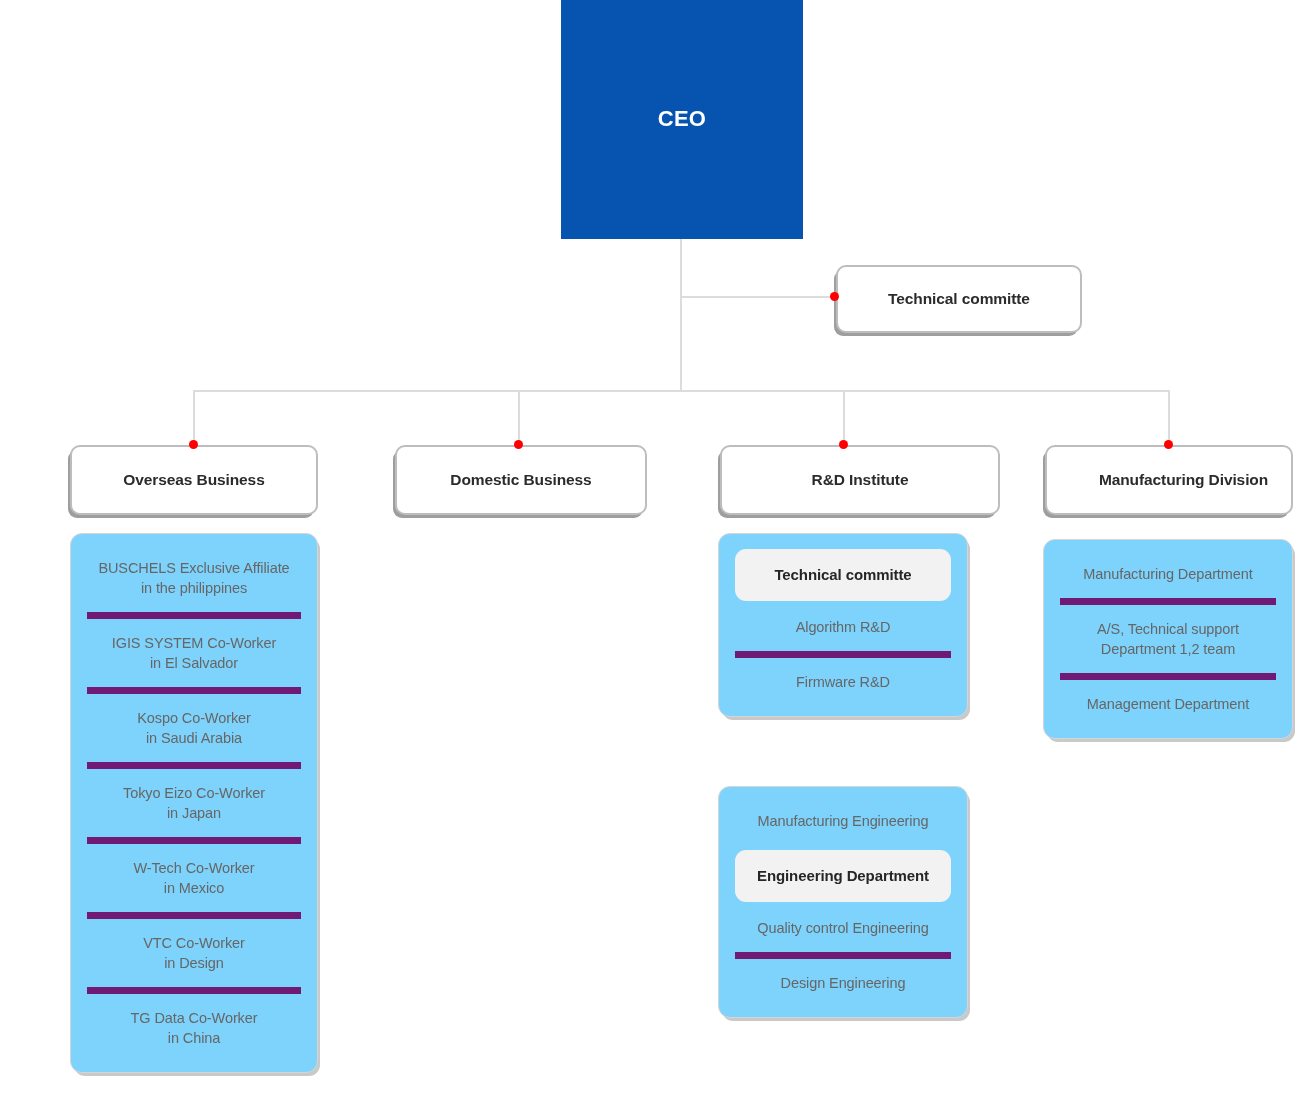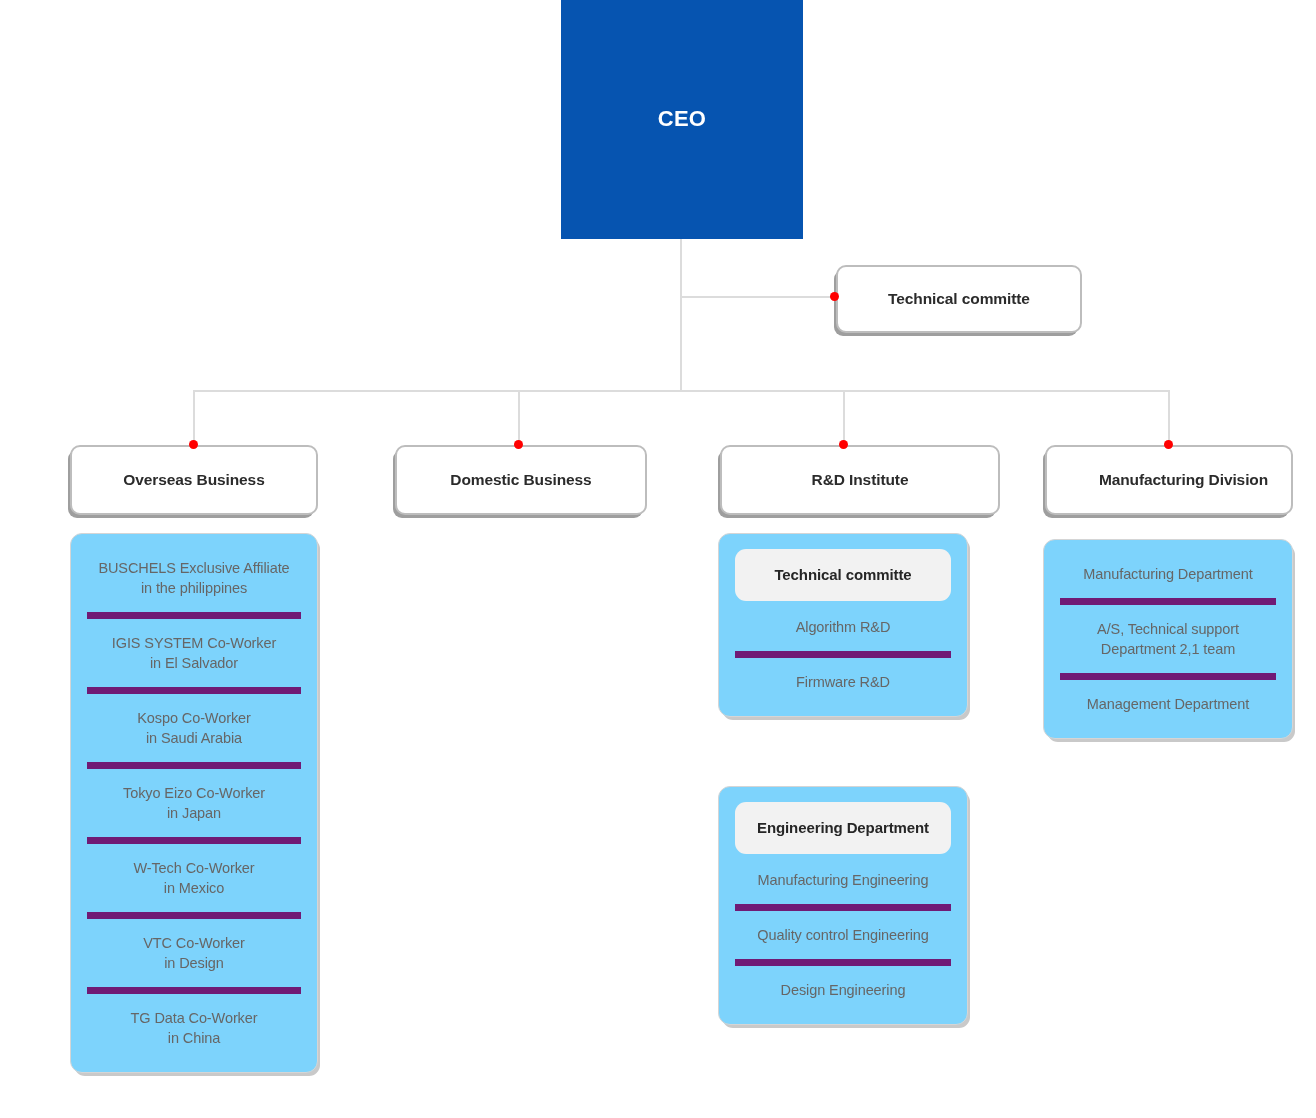--- a/index.html
+++ b/index.html
@@ -196,40 +196,40 @@
     </div>
     <div class="child-item">
       <span class="ln">Algorithm R&amp;D</span>
     </div>
     <div class="child-item">
       <span class="ln">Firmware R&amp;D</span>
     </div>
   </div>
 
   <div class="child-box" style="left:718px; top:786px; width:250px;">
+    <div class="child-item">
+      <span class="ln">Manufacturing Engineering</span>
+    </div>
     <div class="child-item head">
       <span class="ln">Engineering Department</span>
     </div>
     <div class="child-item">
-      <span class="ln">Manufacturing Engineering</span>
-    </div>
-    <div class="child-item">
       <span class="ln">Quality control Engineering</span>
     </div>
     <div class="child-item">
       <span class="ln">Design Engineering</span>
     </div>
   </div>
 
   <div class="child-box" style="left:1043px; top:539px; width:250px;">
     <div class="child-item">
       <span class="ln">Manufacturing Department</span>
     </div>
     <div class="child-item">
       <span class="ln">A/S, Technical support</span>
-      <span class="ln">Department 2,1 team</span>
+      <span class="ln">Department 1,2 team</span>
     </div>
     <div class="child-item">
       <span class="ln">Management Department</span>
     </div>
   </div>
 
 </div>
 
 </body></html>

